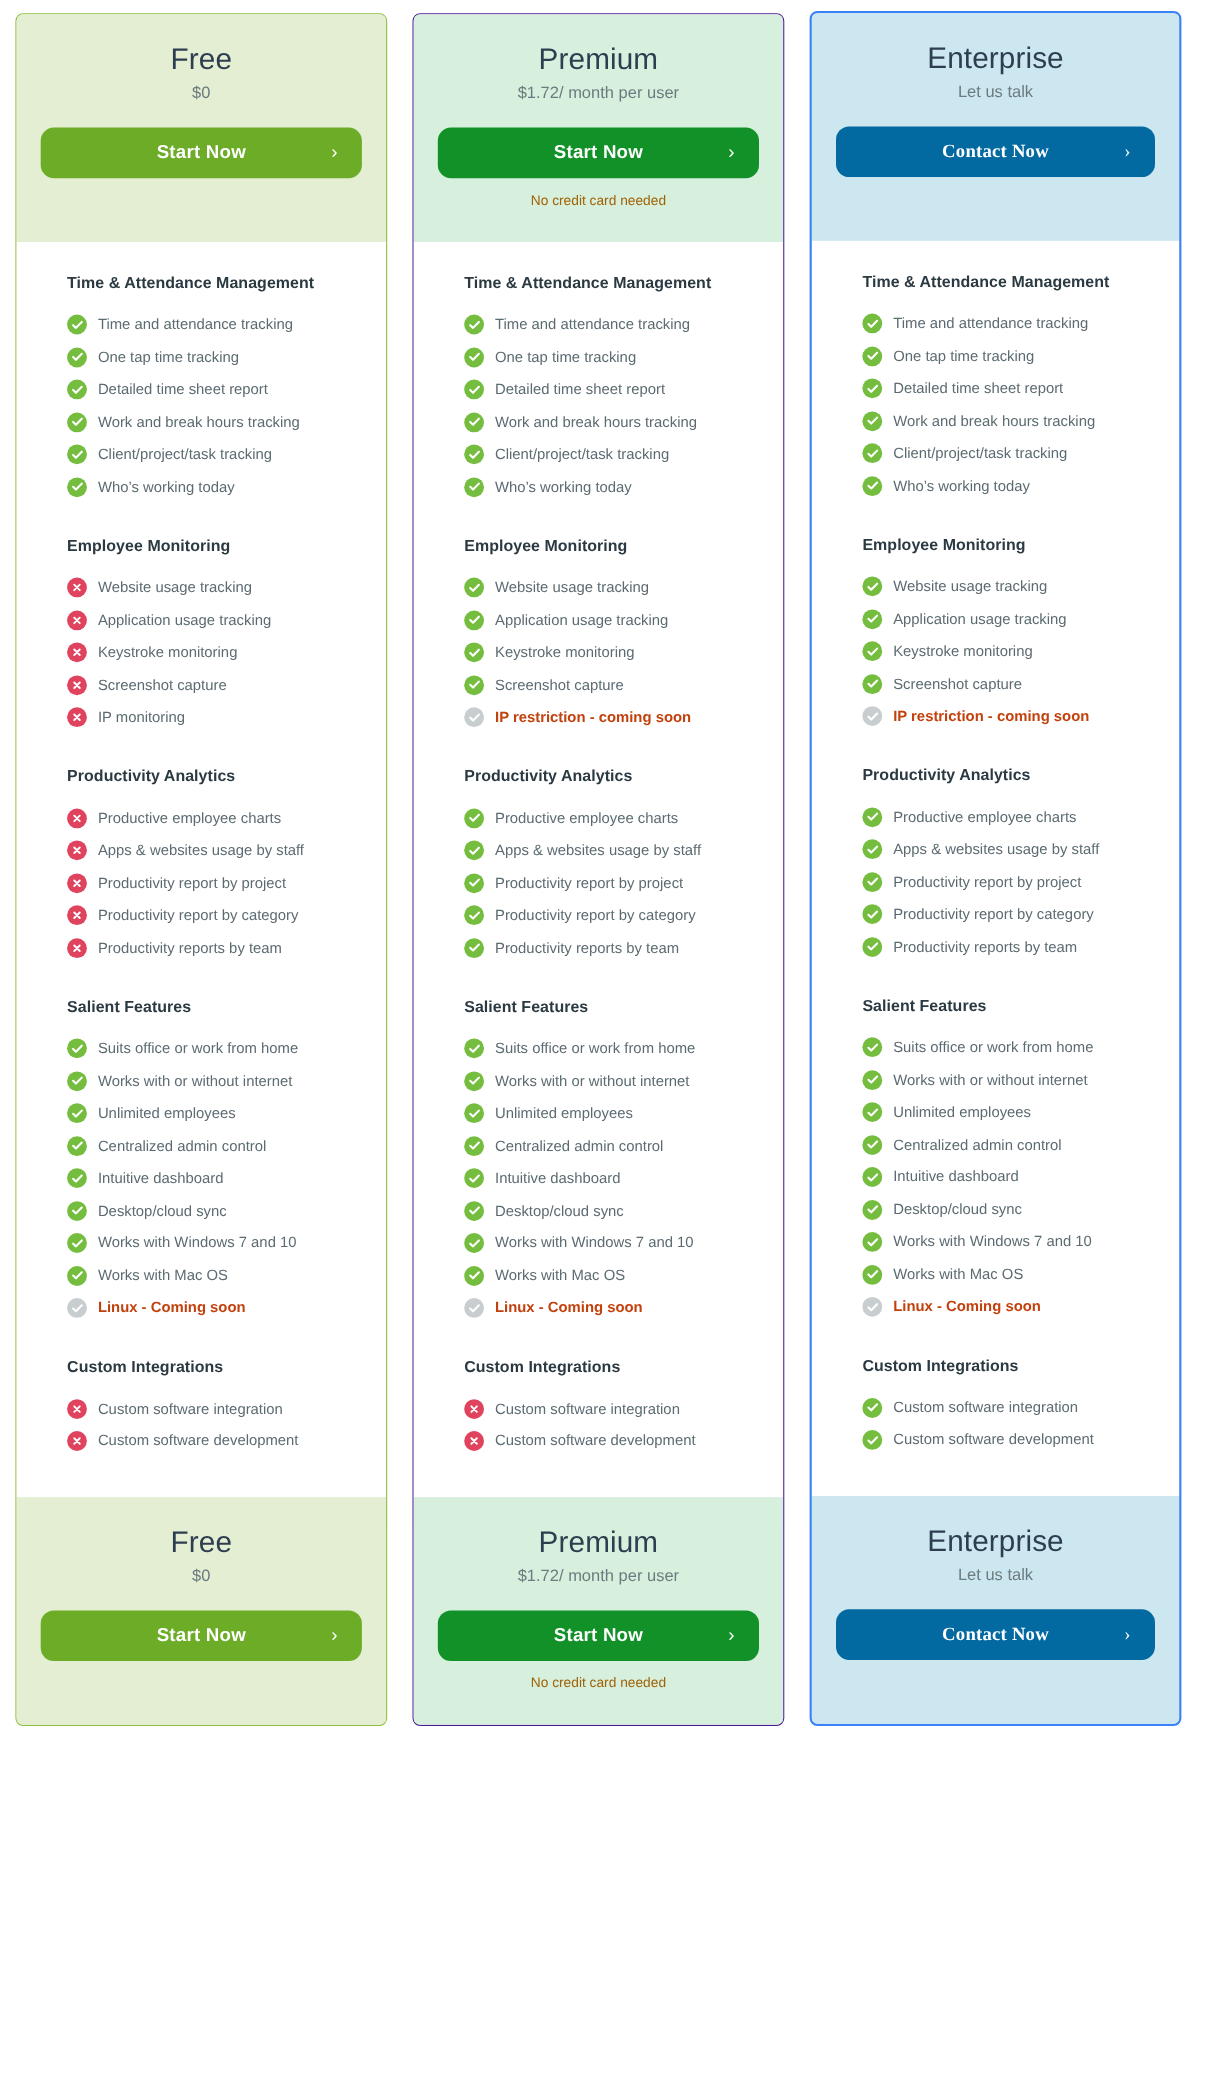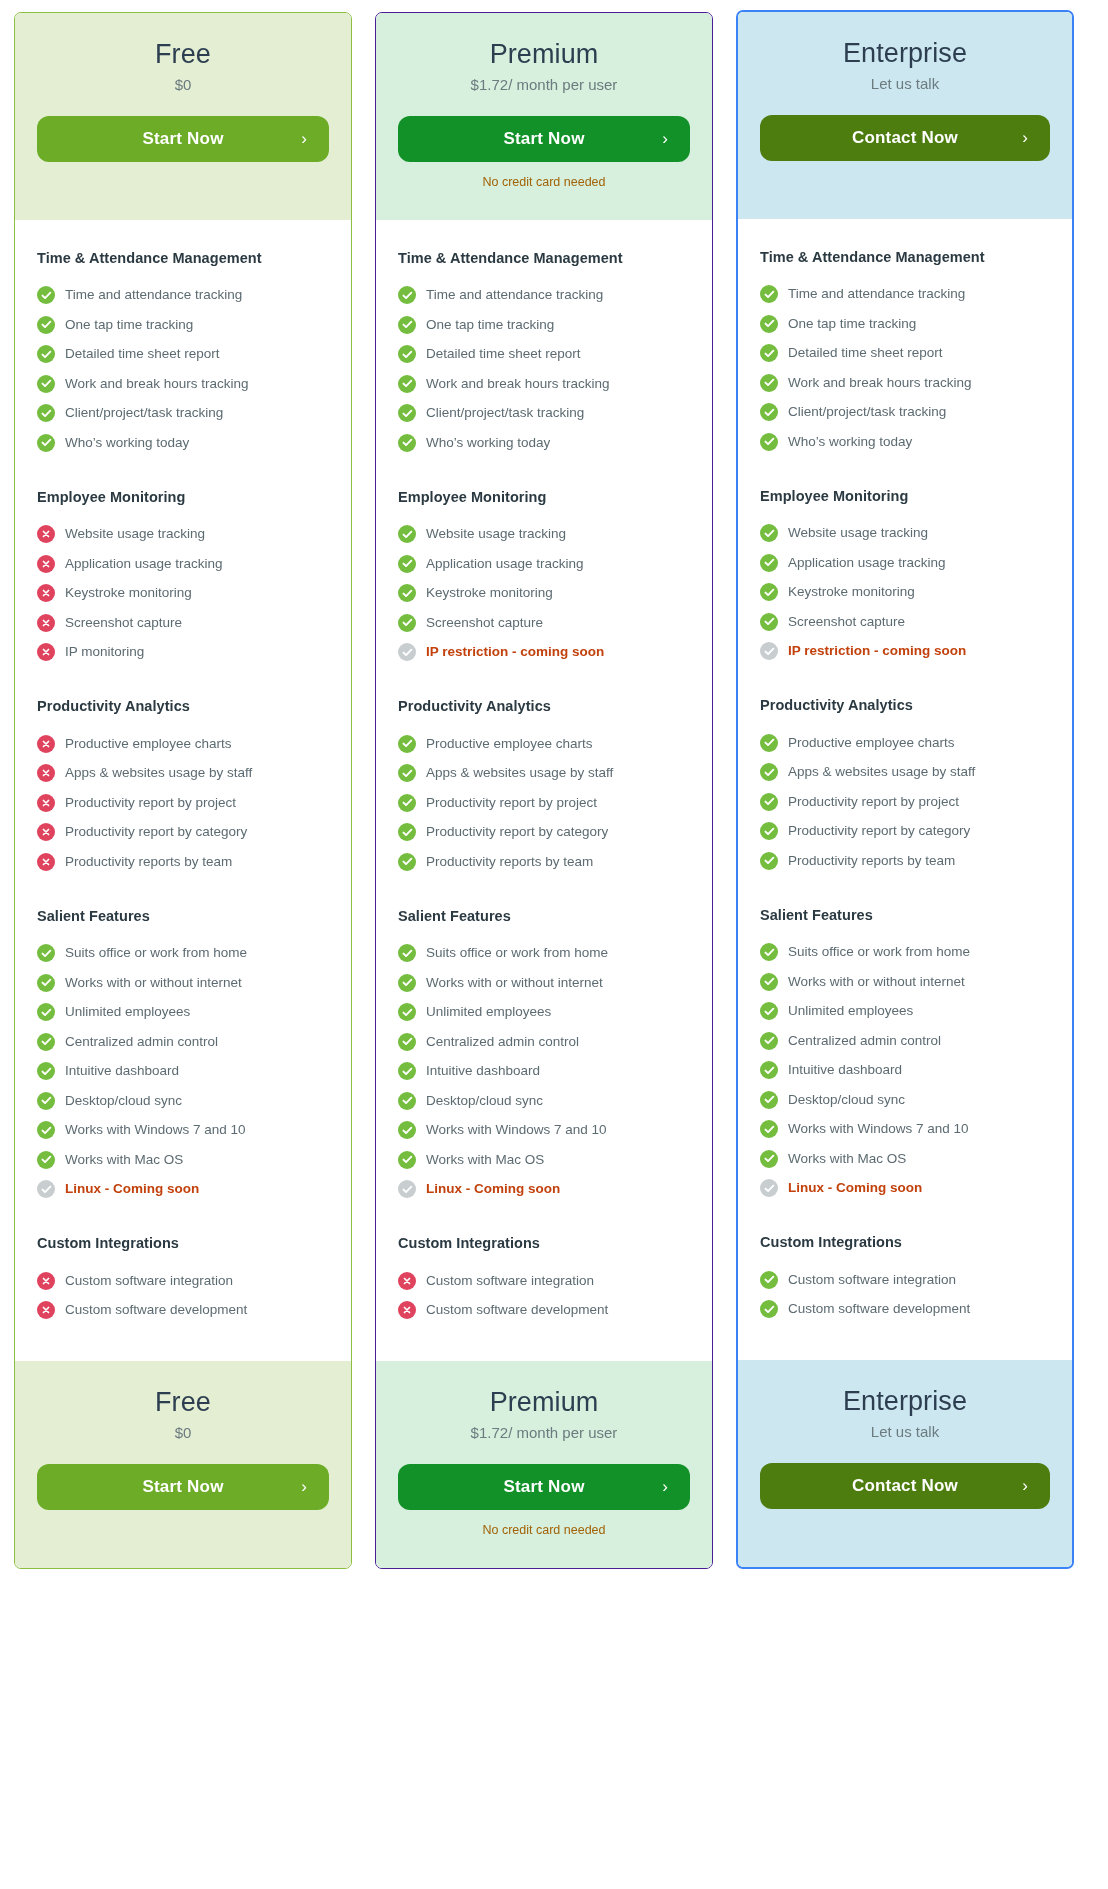--- a/index.html
+++ b/index.html
@@ -68,37 +68,37 @@
     letter-spacing: .2px;
   }
   .cta-button .chev {
     position: absolute;
     right: 22px;
     font-size: 17px;
     font-weight: 400;
   }
   .plan-card.free .cta-button      { background: #6cac27; }
   .plan-card.premium .cta-button   { background: #119127; }
-  .plan-card.enterprise .cta-button{ background: #4d7c0f; }
+  .plan-card.enterprise .cta-button{ background: #0369a1; font-family: Liberation Serif, serif; }
 
   .cta-note {
     margin-top: 13px;
     font-size: 12.5px;
     color: #a16207;
     min-height: 15px;
   }
   .cta-note.empty { visibility: hidden; }
 
   
   .features-body {
     background: #ffffff;
     padding: 30px 22px 36px 22px;
     flex: 1;
   }
-  .feature-group { margin-bottom: 31px; }
+  .feature-group { margin-bottom: 31px; margin-left: 24px; }
   .feature-group:last-child { margin-bottom: 0; }
 
   .group-title {
     font-size: 14.5px;
     font-weight: 700;
     color: #2b3a42;
     margin-bottom: 15px;
     letter-spacing: .05px;
   }
 

